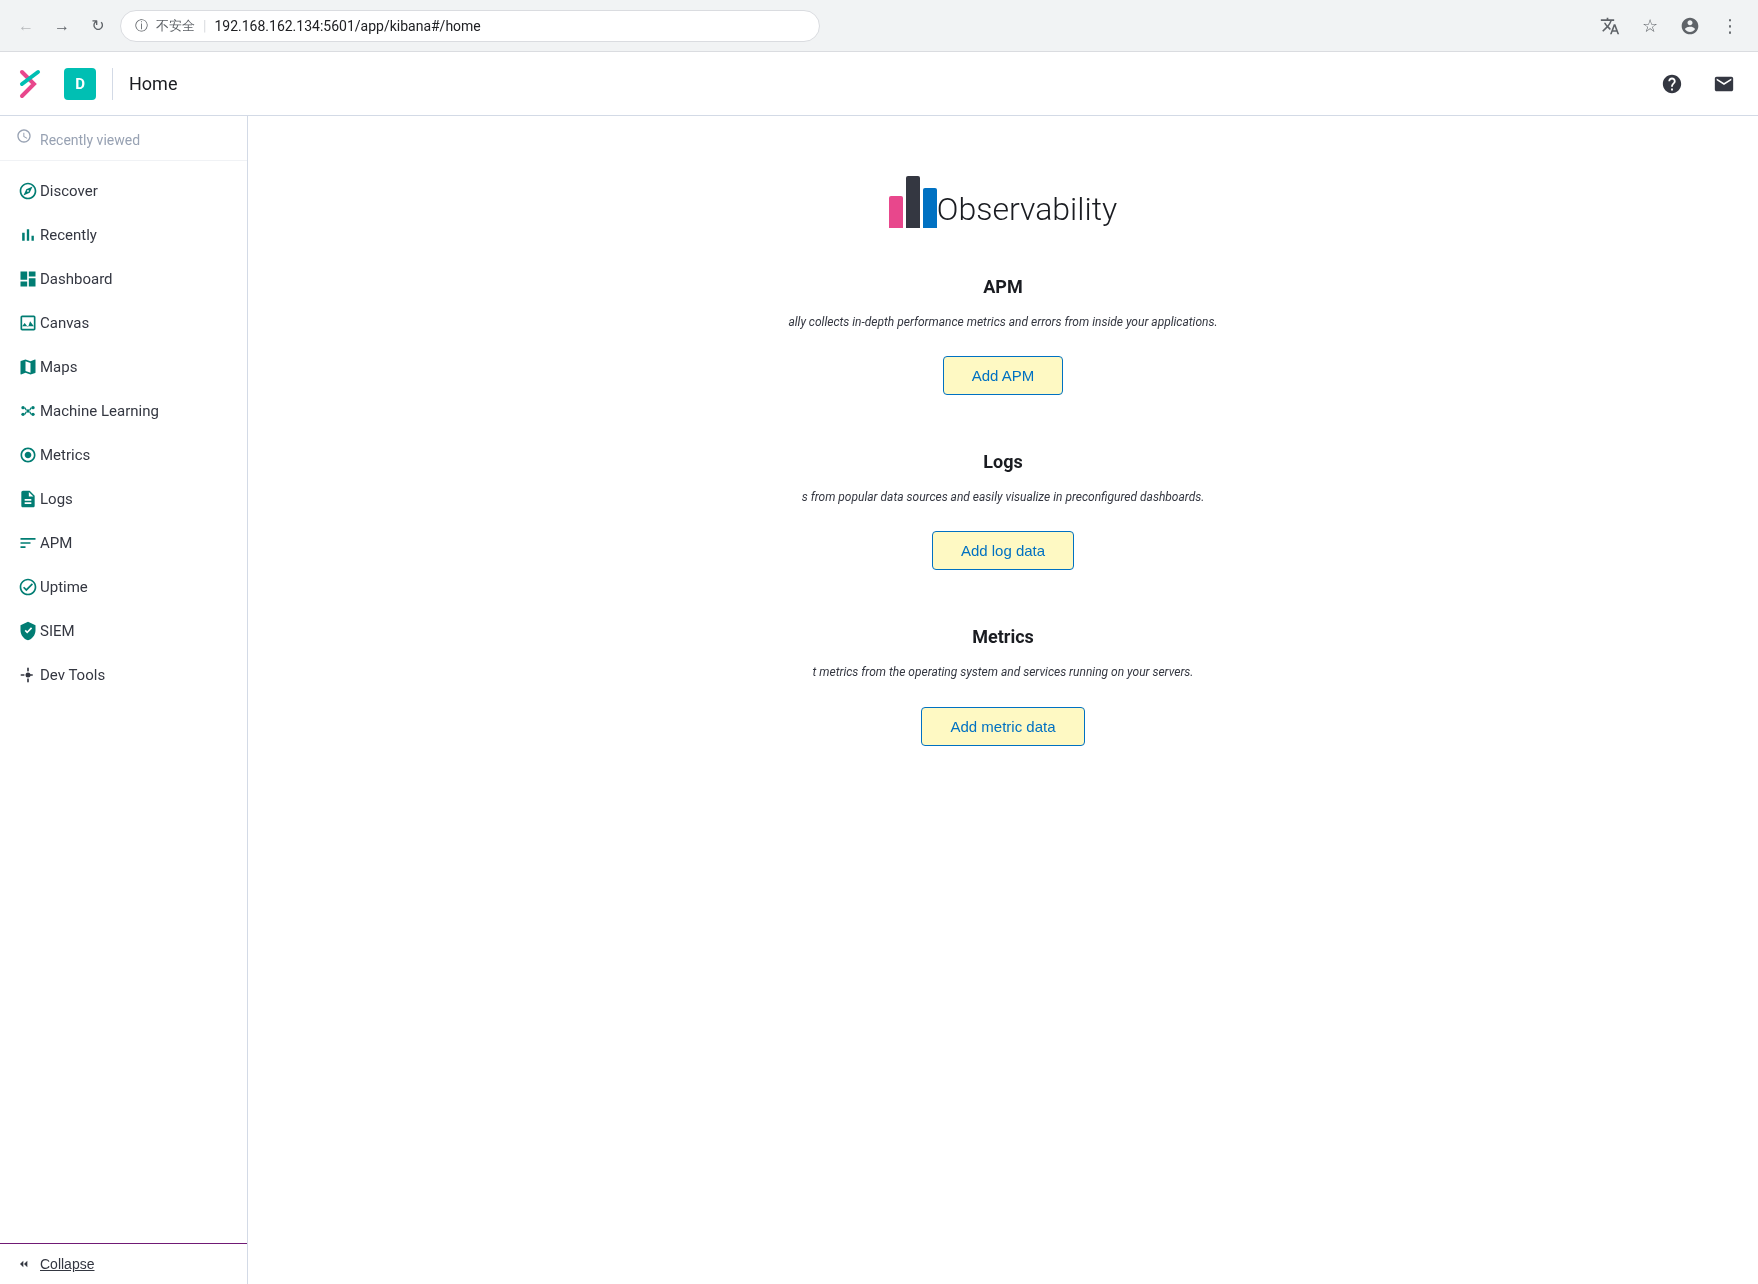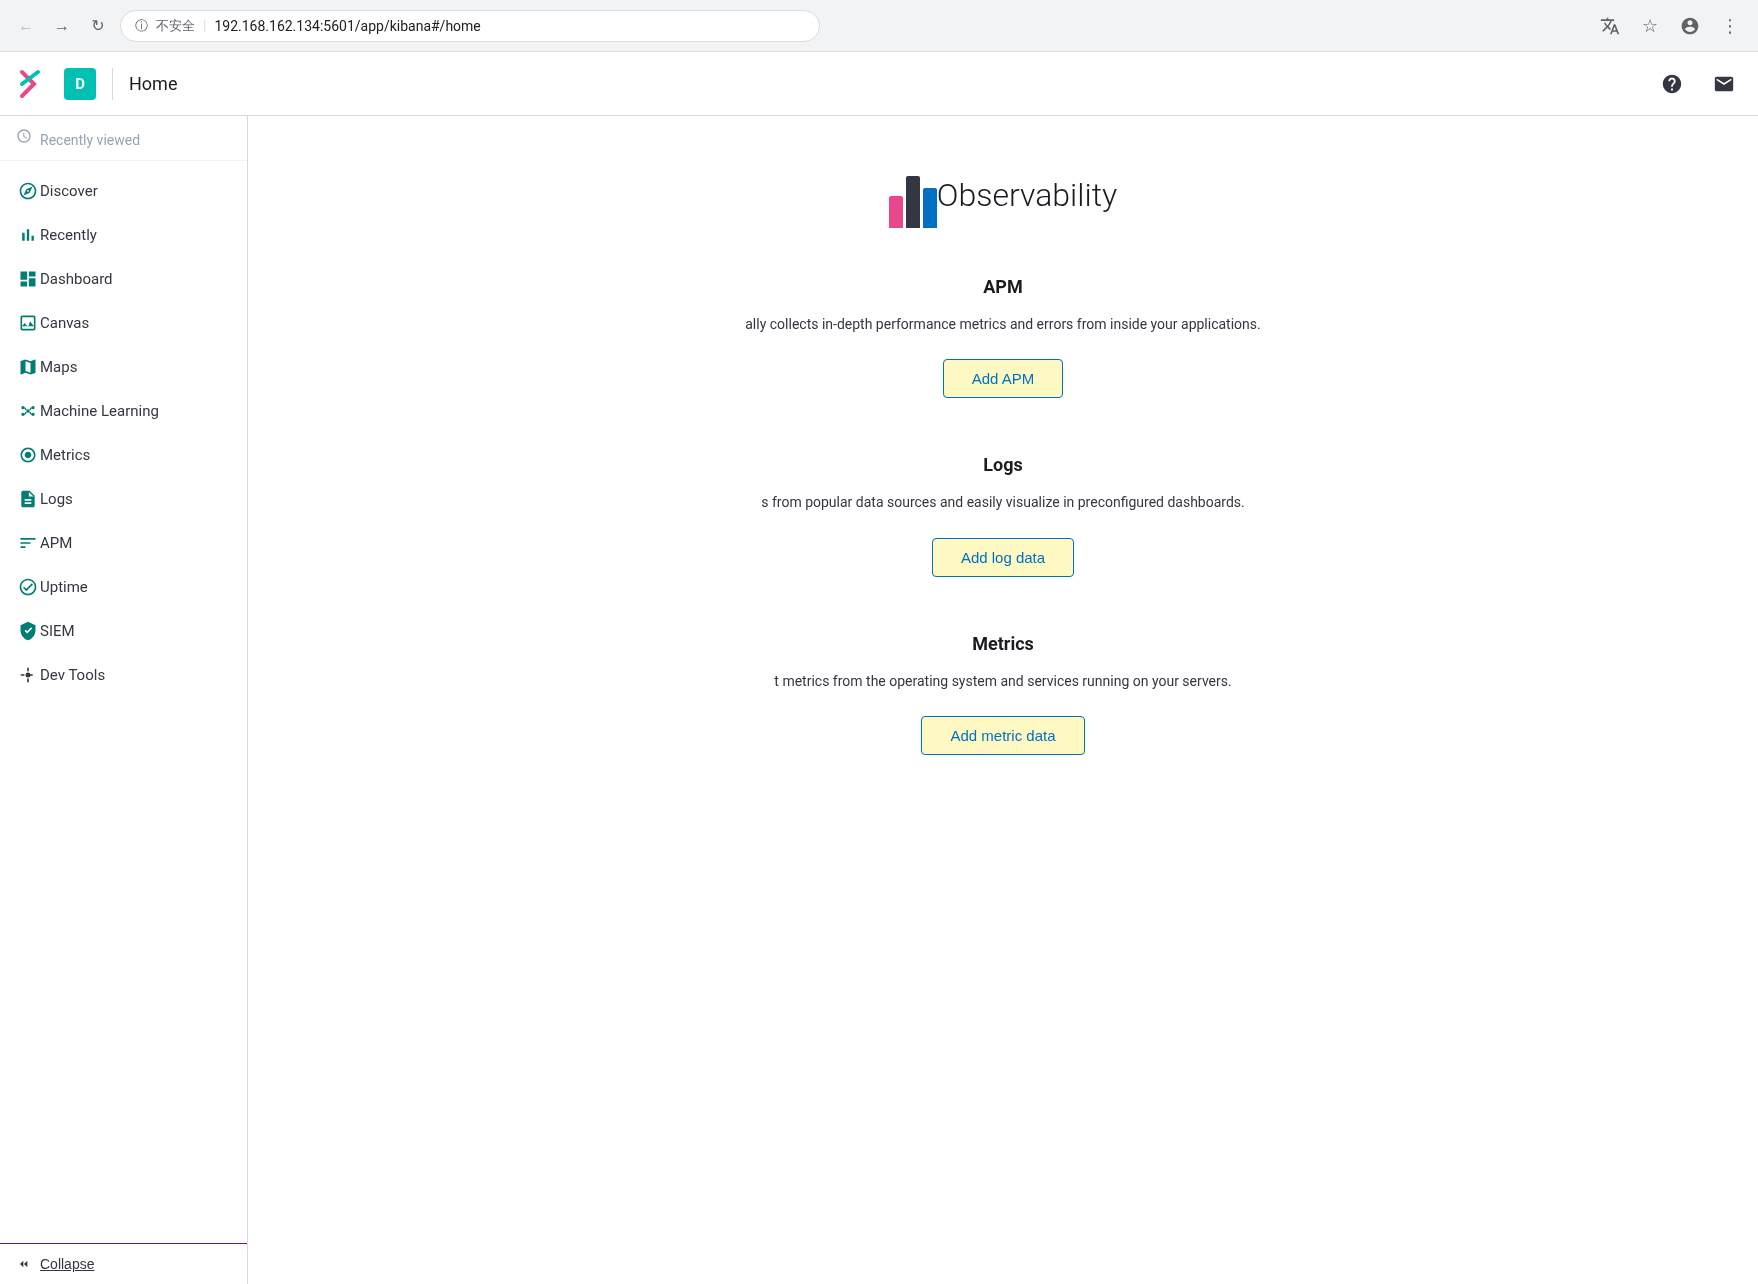--- a/index.html
+++ b/index.html
@@ -187,21 +187,21 @@
       overflow-y: auto;
       background: #fff;
       padding: 60px 40px;
     }
     .observability-section {
       max-width: 700px;
       margin: 0 auto;
     }
     .obs-header {
       display: flex;
-      align-items: flex-start;
+      align-items: flex-end;
       justify-content: center;
       gap: 0;
       margin-bottom: 48px;
     }
     .obs-logo {
       display: flex;
       align-items: center;
     }
     
     .obs-bars {
@@ -226,23 +226,24 @@
     .obs-card-title {
       text-align: center;
       font-size: 18px;
       font-weight: 700;
       color: #1a1c21;
       margin-bottom: 16px;
     }
     .obs-card-desc {
       text-align: center;
       color: #343741;
-      font-size: 14px;
+      font-size: 12px;
       margin-bottom: 24px;
       line-height: 1.6;
+      font-style: italic;
     }
     .obs-card-btn-wrap {
       display: flex;
       justify-content: center;
     }
     .obs-btn {
       padding: 10px 28px;
       border: 1.5px solid #0071c2;
       background: #fef9c3;
       color: #0071c2;

